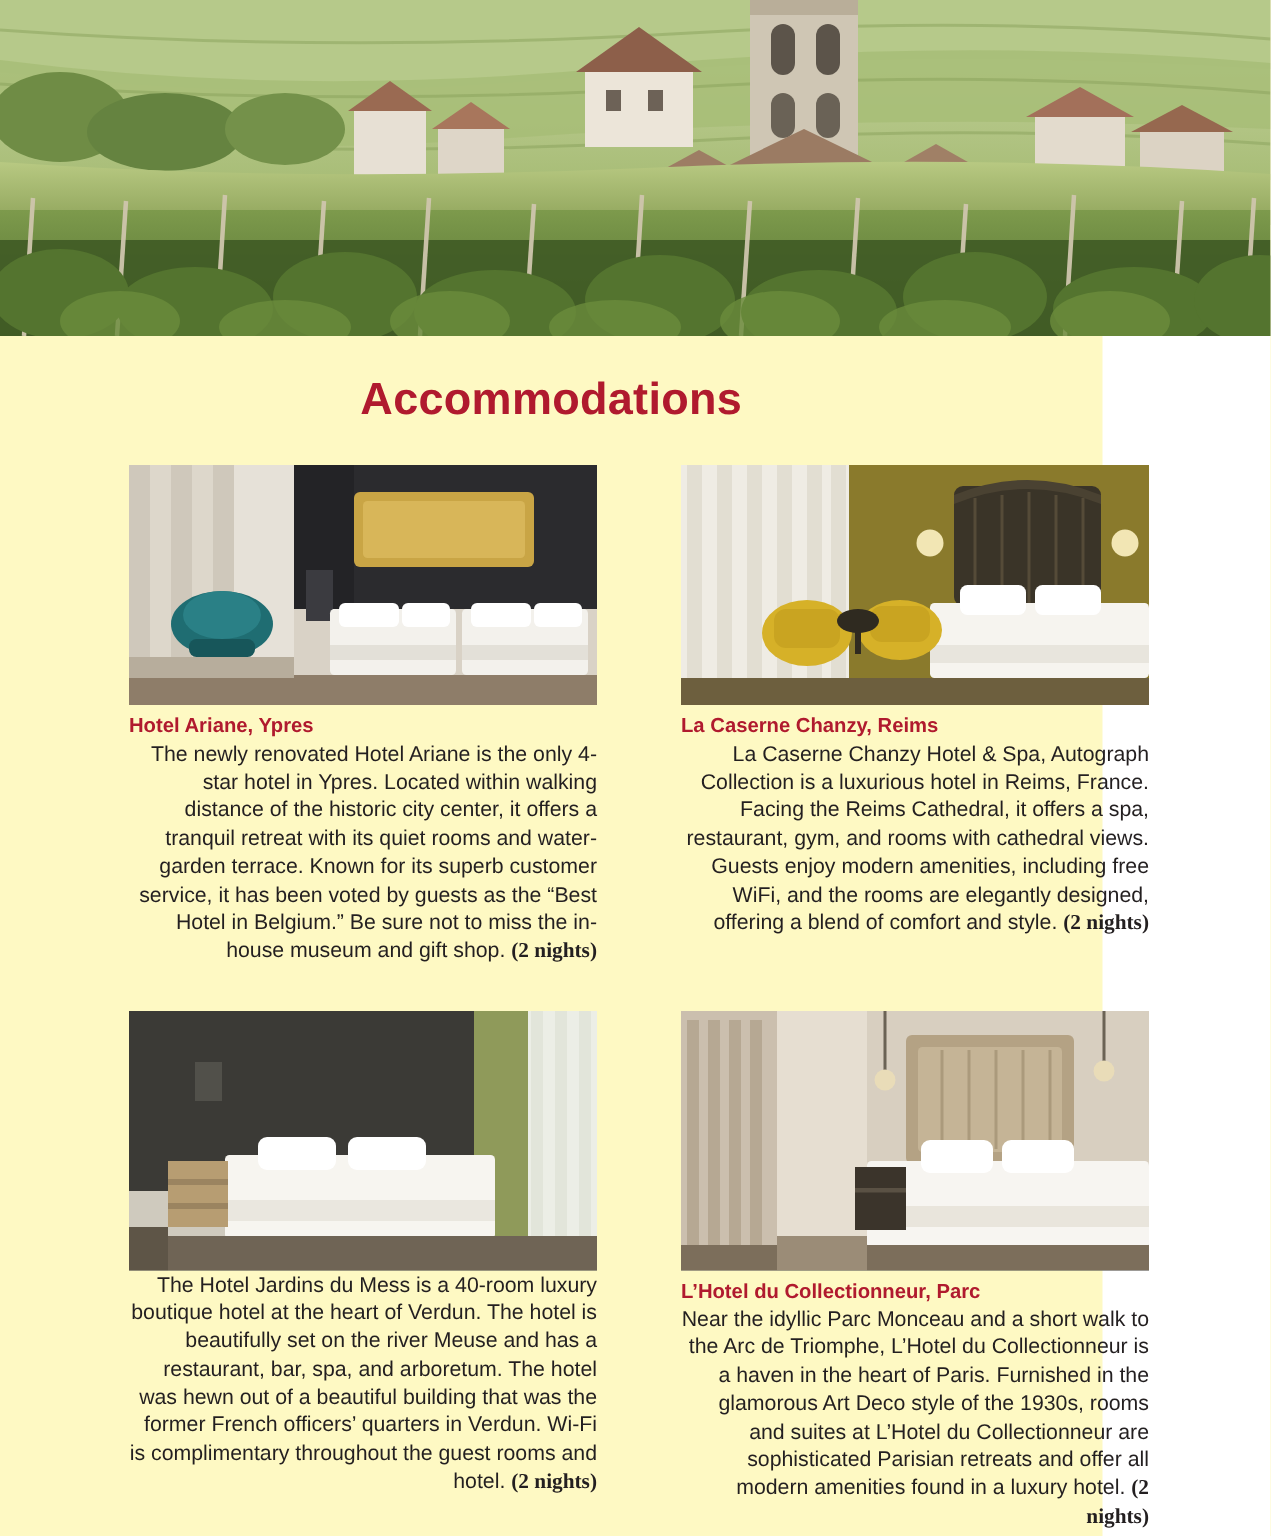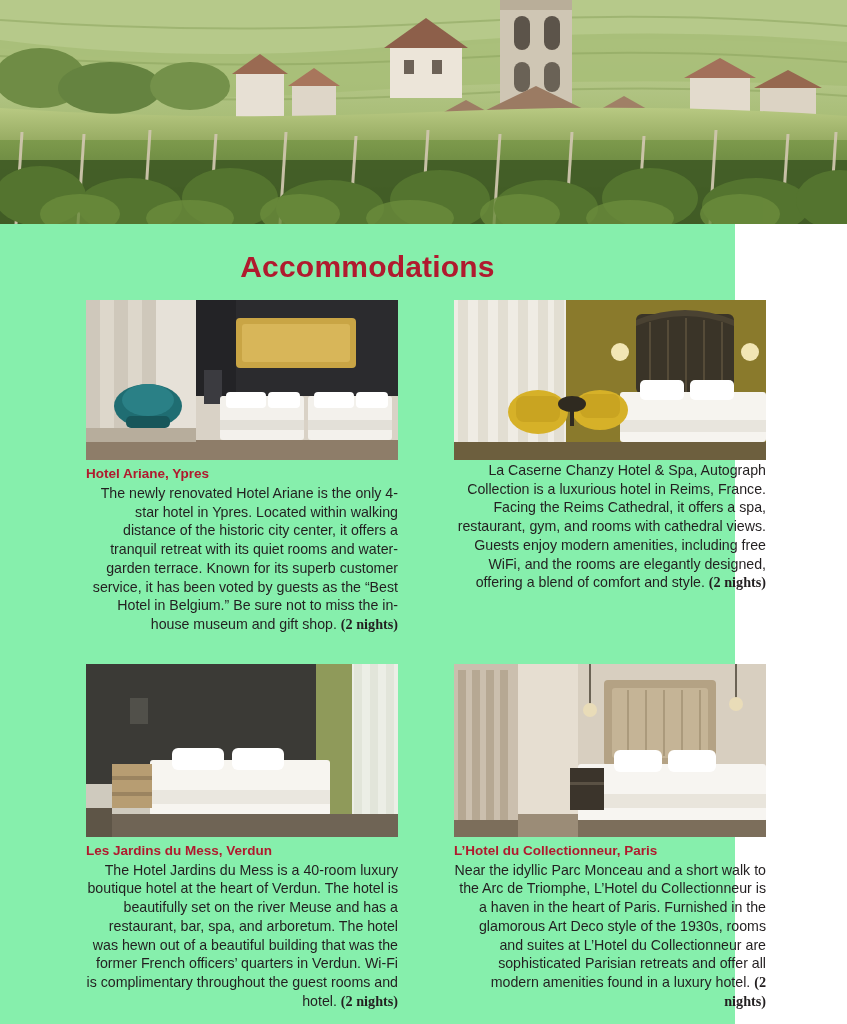--- a/index.html
+++ b/index.html
@@ -10,21 +10,21 @@
     width: 847px;
     height: 1024px;
     background: #ffffff;
     font-family: "Liberation Sans", sans-serif;
     overflow: hidden;
   }
   .page {
     position: relative;
     width: 735px;
     height: 1024px;
-    background: #86efac;
+    background: #fef9c3;
   }
 
   
   .hero {
     position: relative;
     width: 847px;
     height: 224px;
     overflow: hidden;
     background: #8fa05a;
   }
@@ -37,21 +37,21 @@
     font-weight: bold;
     color: #b01a2e;
     letter-spacing: 0.2px;
     margin-top: 26px;
     margin-bottom: 0;
   }
 
   
   .grid {
     position: relative;
-    margin-top: 16px;
+    margin-top: 26px;
     padding: 0 86px;
     display: grid;
     grid-template-columns: 312px 312px;
     column-gap: 56px;
     row-gap: 30px;
   }
   .card {
     width: 312px;
   }
   .card-photo {
@@ -276,20 +276,21 @@
           <rect x="62" y="96" width="44" height="26" rx="8" fill="#c9a421"></rect>
           <ellipse cx="146" cy="110" rx="28" ry="20" fill="#d6b128"></ellipse>
           <rect x="126" y="94" width="40" height="24" rx="8" fill="#c9a421"></rect>
 
           <ellipse cx="118" cy="104" rx="14" ry="8" fill="#2f2a20"></ellipse>
           <rect x="116" y="104" width="4" height="22" fill="#2f2a20"></rect>
 
           <rect x="0" y="142" width="312" height="18" fill="#6d5f3e"></rect>
         </svg>
       </div>
+      <div class="card-title">La Caserne Chanzy, Reims</div>
       <div class="card-text"><span>La Caserne Chanzy Hotel &amp; Spa, Autograph Collection is a luxurious hotel in Reims, France. Facing the Reims Cathedral, it offers a spa, restaurant, gym, and rooms with cathedral views. Guests enjoy modern amenities, including free WiFi, and the rooms are elegantly designed, offering a blend of comfort and style. </span><b>(2 nights)</b></div>
     </div>
 
     <div class="card row2">
       <div class="card-photo">
         <svg width="312" height="173" viewBox="0 0 312 173" xmlns="http://www.w3.org/2000/svg">
           <rect width="312" height="173" fill="#cfcabe"></rect>
           <rect x="0" y="0" width="230" height="120" fill="#3b3a36"></rect>
           <rect x="230" y="0" width="36" height="150" fill="#8f9a5a"></rect>
           <rect x="266" y="0" width="46" height="150" fill="#eceee6"></rect>
@@ -307,21 +308,20 @@
           <rect x="64" y="126" width="180" height="14" fill="#eae7df"></rect>
 
           <rect x="26" y="100" width="40" height="44" fill="#b79d72"></rect>
           <rect x="26" y="112" width="40" height="4" fill="#9b8460"></rect>
           <rect x="26" y="128" width="40" height="4" fill="#9b8460"></rect>
 
           <rect x="0" y="150" width="312" height="23" fill="#6f6455"></rect>
           <rect x="0" y="144" width="26" height="29" fill="#5e5547"></rect>
         </svg>
       </div>
-      <div class="card-title">Les Jardins du Mess, Verdun</div>
       <div class="card-text"><span>The Hotel Jardins du Mess is a 40-room luxury boutique hotel at the heart of Verdun. The hotel is beautifully set on the river Meuse and has a restaurant, bar, spa, and arboretum. The hotel was hewn out of a beautiful building that was the former French officers’ quarters in Verdun. Wi-Fi is complimentary throughout the guest rooms and hotel. </span><b>(2 nights)</b></div>
     </div>
 
     <div class="card row2">
       <div class="card-photo">
         <svg width="312" height="173" viewBox="0 0 312 173" xmlns="http://www.w3.org/2000/svg">
           <rect width="312" height="173" fill="#d8cfc0"></rect>
 
           <rect x="0" y="0" width="64" height="173" fill="#cbbfae"></rect>
           <g fill="#b6a893">
@@ -353,18 +353,18 @@
           <rect x="214" y="86" width="48" height="22" rx="6" fill="#ffffff"></rect>
           <rect x="124" y="130" width="188" height="14" fill="#e9e5dc"></rect>
 
           <rect x="116" y="104" width="34" height="42" fill="#3b342b"></rect>
           <rect x="116" y="118" width="34" height="3" fill="#5a5144"></rect>
 
           <rect x="0" y="156" width="312" height="17" fill="#7c6e5b"></rect>
           <rect x="64" y="150" width="60" height="23" fill="#9b8c77"></rect>
         </svg>
       </div>
-      <div class="card-title">L’Hotel du Collectionneur, Paris</div>
+      <div class="card-title">L’Hotel du Collectionneur, Parc</div>
       <div class="card-text"><span>Near the idyllic Parc Monceau and a short walk to the Arc de Triomphe, L’Hotel du Collectionneur is a haven in the heart of Paris. Furnished in the glamorous Art Deco style of the 1930s, rooms and suites at L’Hotel du Collectionneur are sophisticated Parisian retreats and offer all modern amenities found in a luxury hotel. </span><b>(2 nights)</b></div>
     </div>
 
   </div>
 </div>
 
 </body></html>

